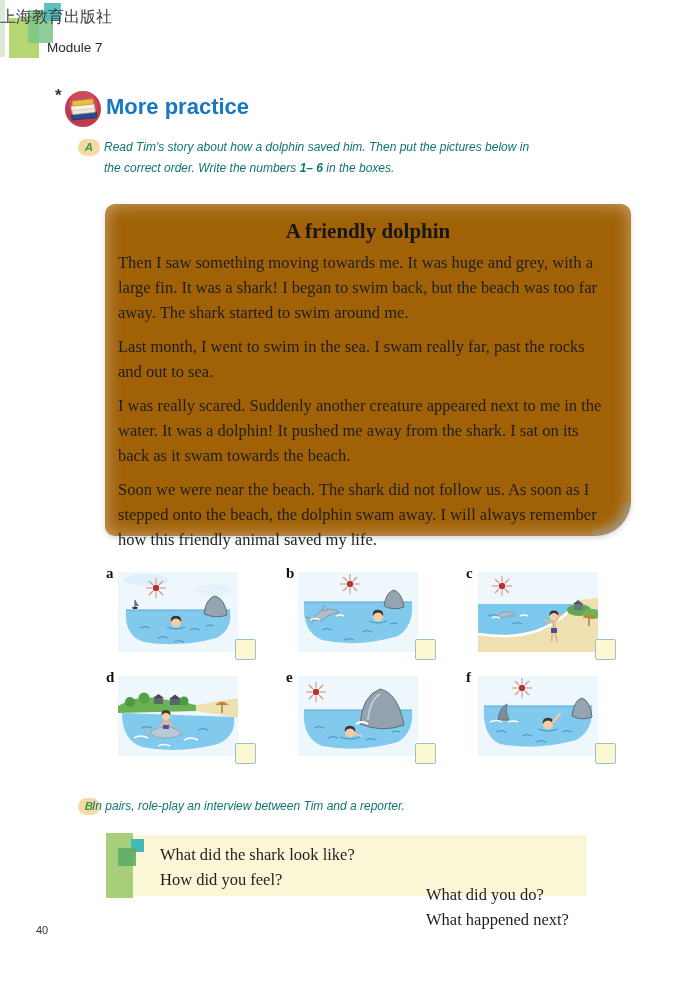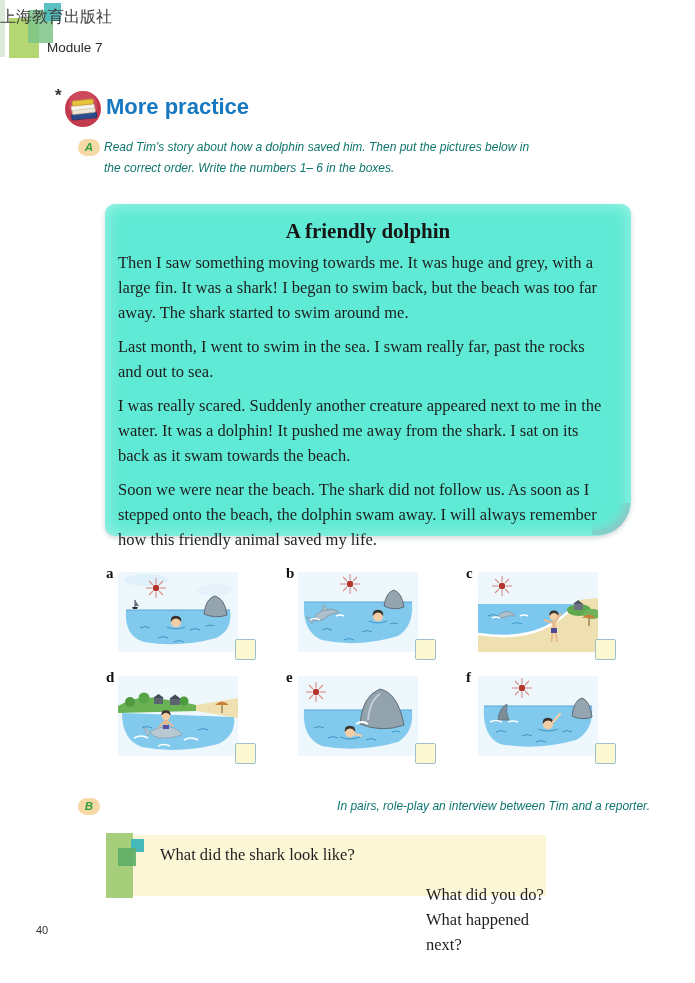--- a/index.html
+++ b/index.html
@@ -42,27 +42,27 @@
     font-family:"Liberation Sans",sans-serif; font-weight:bold; font-style:italic;
     font-size:11.5px; color:#2f9e44; text-align:center; line-height:17px;
   }
   .badge-a{ left:78px; top:139px; }
   .badge-b{ left:78px; top:798px; }
   .instr{
     position:absolute; font-family:"Liberation Sans",sans-serif; font-style:italic;
     font-size:12px; line-height:20.5px; color:#0f766e;
   }
   .instr-a{ left:104px; top:137px; width:540px; }
-  .instr-b{ left:110px; top:796px; width:540px;text-align:right; }
-  .instr b{ font-weight:normal; }
+  .instr-b{ left:92px; top:796px; width:540px; }
+  .instr b{ font-weight:bold; }
 
   
   .story-box{
     position:absolute; left:105px; top:204px; width:526px; height:332px;
-    background:#5eead4; border-radius:10px 10px 36px 10px;
+    background:#a16207; border-radius:10px 10px 36px 10px;
     box-shadow:0 2px 5px rgba(120,140,150,.35), inset 0 0 18px rgba(255,255,255,.45);
   }
   .story-curl{
     position:absolute; right:1px; bottom:1px; width:38px; height:32px;
     border-bottom-right-radius:34px;
     box-shadow:inset -5px -5px 7px rgba(140,160,170,.45);
   }
   .story-title{
     margin-top:15px; text-align:center; font-size:21px; font-weight:bold; color:#161616;
   }
@@ -80,21 +80,21 @@
   .answer-box{
     position:absolute; left:131px; top:74px; width:21px; height:21px;
     background:#fcf8d2; border:1.6px solid #9dc0cb; border-radius:2px;
     font-size:13px; text-align:center; line-height:19px;
   }
   .cell-a{ left:104px; top:565px; } .cell-b{ left:284px; top:565px; } .cell-c{ left:464px; top:565px; }
   .cell-d{ left:104px; top:669px; } .cell-e{ left:284px; top:669px; } .cell-f{ left:464px; top:669px; }
 
   
   .questions-box{
-    position:absolute; left:106px; top:835px; width:440px; height:61px; background:#fbf7d6;
+    position:absolute; left:106px; top:835px; width:480px; height:61px; background:#fbf7d6;
   }
   .q-greenbar{ position:absolute; left:0; top:-2px; width:27px; height:65px; background:#a7ce7a; }
   .q-sq-teal{ position:absolute; left:25px; top:4px; width:13px; height:13px; background:#45b8ba; }
   .q-sq-green{ position:absolute; left:12px; top:13px; width:18px; height:18px; background:#5fae68; opacity:.9; }
   .q-col{ position:absolute; top:7px; font-size:16.5px; line-height:25px; color:#1e1e1e; }
   .q-col1{ left:54px; }
   .q-col2{ left:320px;margin-top:40px; }
 
   .page-number{
     position:absolute; left:36px; top:924px;
@@ -379,20 +379,21 @@
 
   <span class="badge badge-b">B</span>
   <div class="instr instr-b">In pairs, role-play an interview between Tim and a reporter.</div>
 
   <div class="questions-box">
     <div class="q-greenbar"></div>
     <div class="q-sq-teal"></div>
     <div class="q-sq-green"></div>
     <div class="q-col q-col1">
       <div>What did the shark look like?</div>
+      <div>How did you feel?</div>
     </div>
     <div class="q-col q-col2">
       <div>What did you do?</div>
       <div>What happened next?</div>
     </div>
   </div>
 
   <div class="page-number">40</div>
 
 </div>

